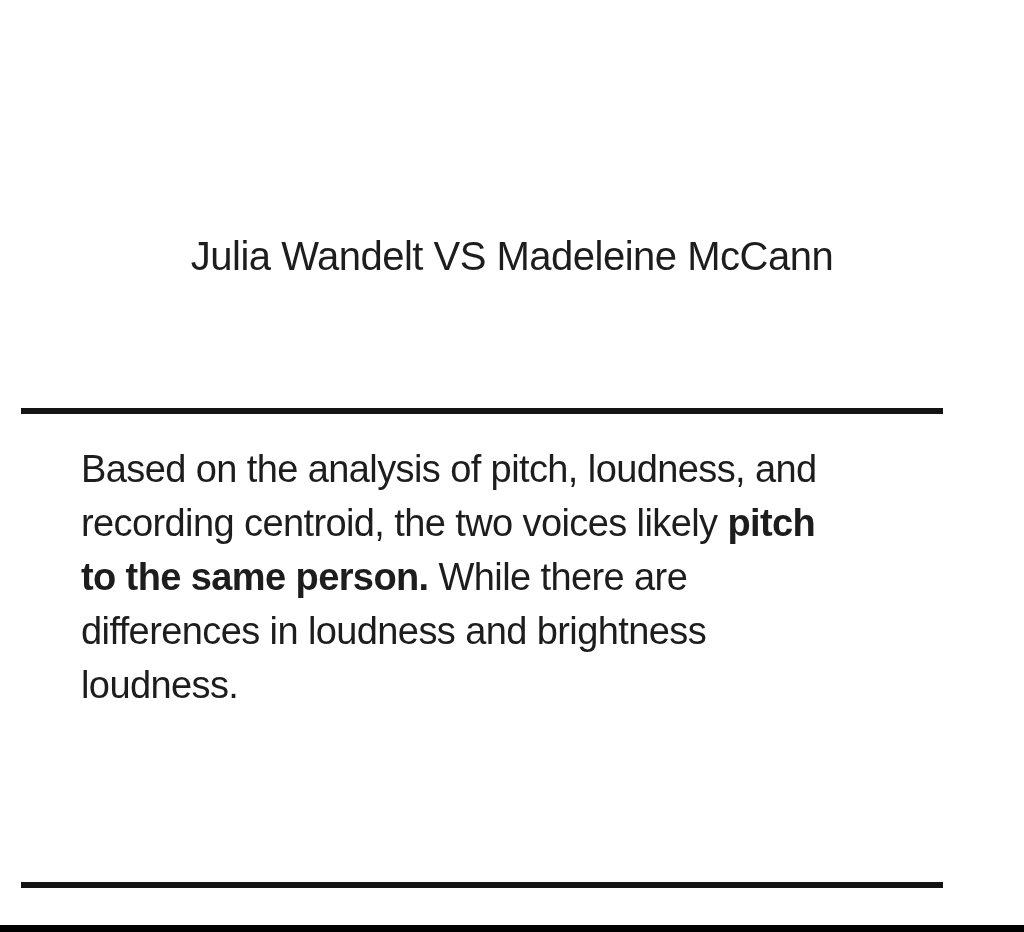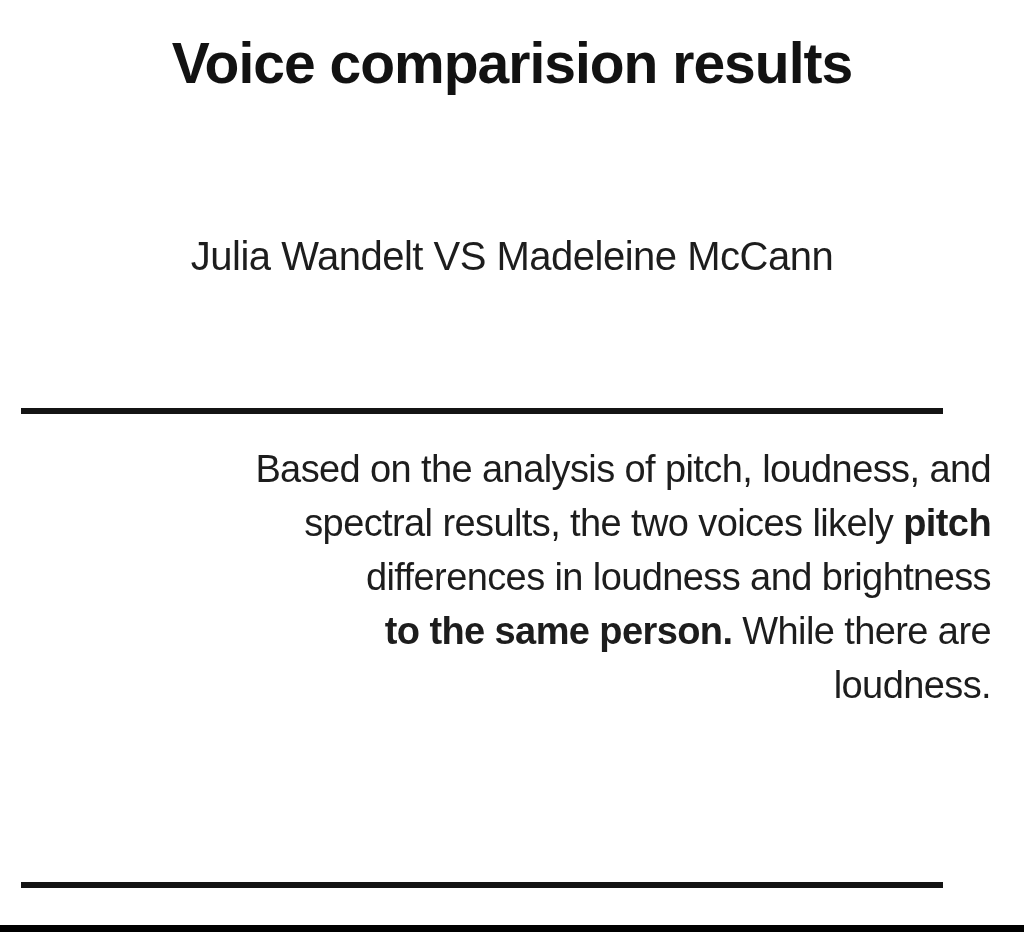--- a/index.html
+++ b/index.html
@@ -53,49 +53,47 @@
   .paragraph {
     position: absolute;
     top: 442px;
     left: 81px;
     width: 910px;
     font-size: 38px;
     line-height: 54px;
     letter-spacing: -0.6px;
     color: var(--body-text);
     white-space: nowrap;
-    text-align: right;
   }
   .paragraph .line { height: 54px; }
   .paragraph .bold { font-weight: 700; }
   .bottom-bar {
     position: absolute;
     top: 925px;
     left: 0;
     width: 1024px;
     height: 7px;
     background: var(--bottom-bar);
   }
 </style>
 </head>
 <body>
 
 <div class="screen">
 
-  <h1 class="page-title">Voice comparision results</h1>
 
   <div class="subtitle">Julia Wandelt VS Madeleine McCann</div>
 
   <div class="divider divider-top"></div>
 
   <div class="paragraph" id="paragraph">
       <div class="line"><span>Based on the analysis of pitch, loudness, and</span></div>
-      <div class="line"><span>spectral results, the two voices likely </span><span class="bold">pitch</span></div>
+      <div class="line"><span>recording centroid, the two voices likely </span><span class="bold">pitch</span></div>
+      <div class="line"><span class="bold">to the same person.</span><span> While there are</span></div>
       <div class="line"><span>differences in loudness and brightness</span></div>
-      <div class="line"><span class="bold">to the same person.</span><span> While there are</span></div>
       <div class="line"><span>loudness.</span></div>
     </div>
 
   <div class="divider divider-bottom"></div>
 
   <div class="bottom-bar"></div>
 
 </div>
 
 </body></html>

